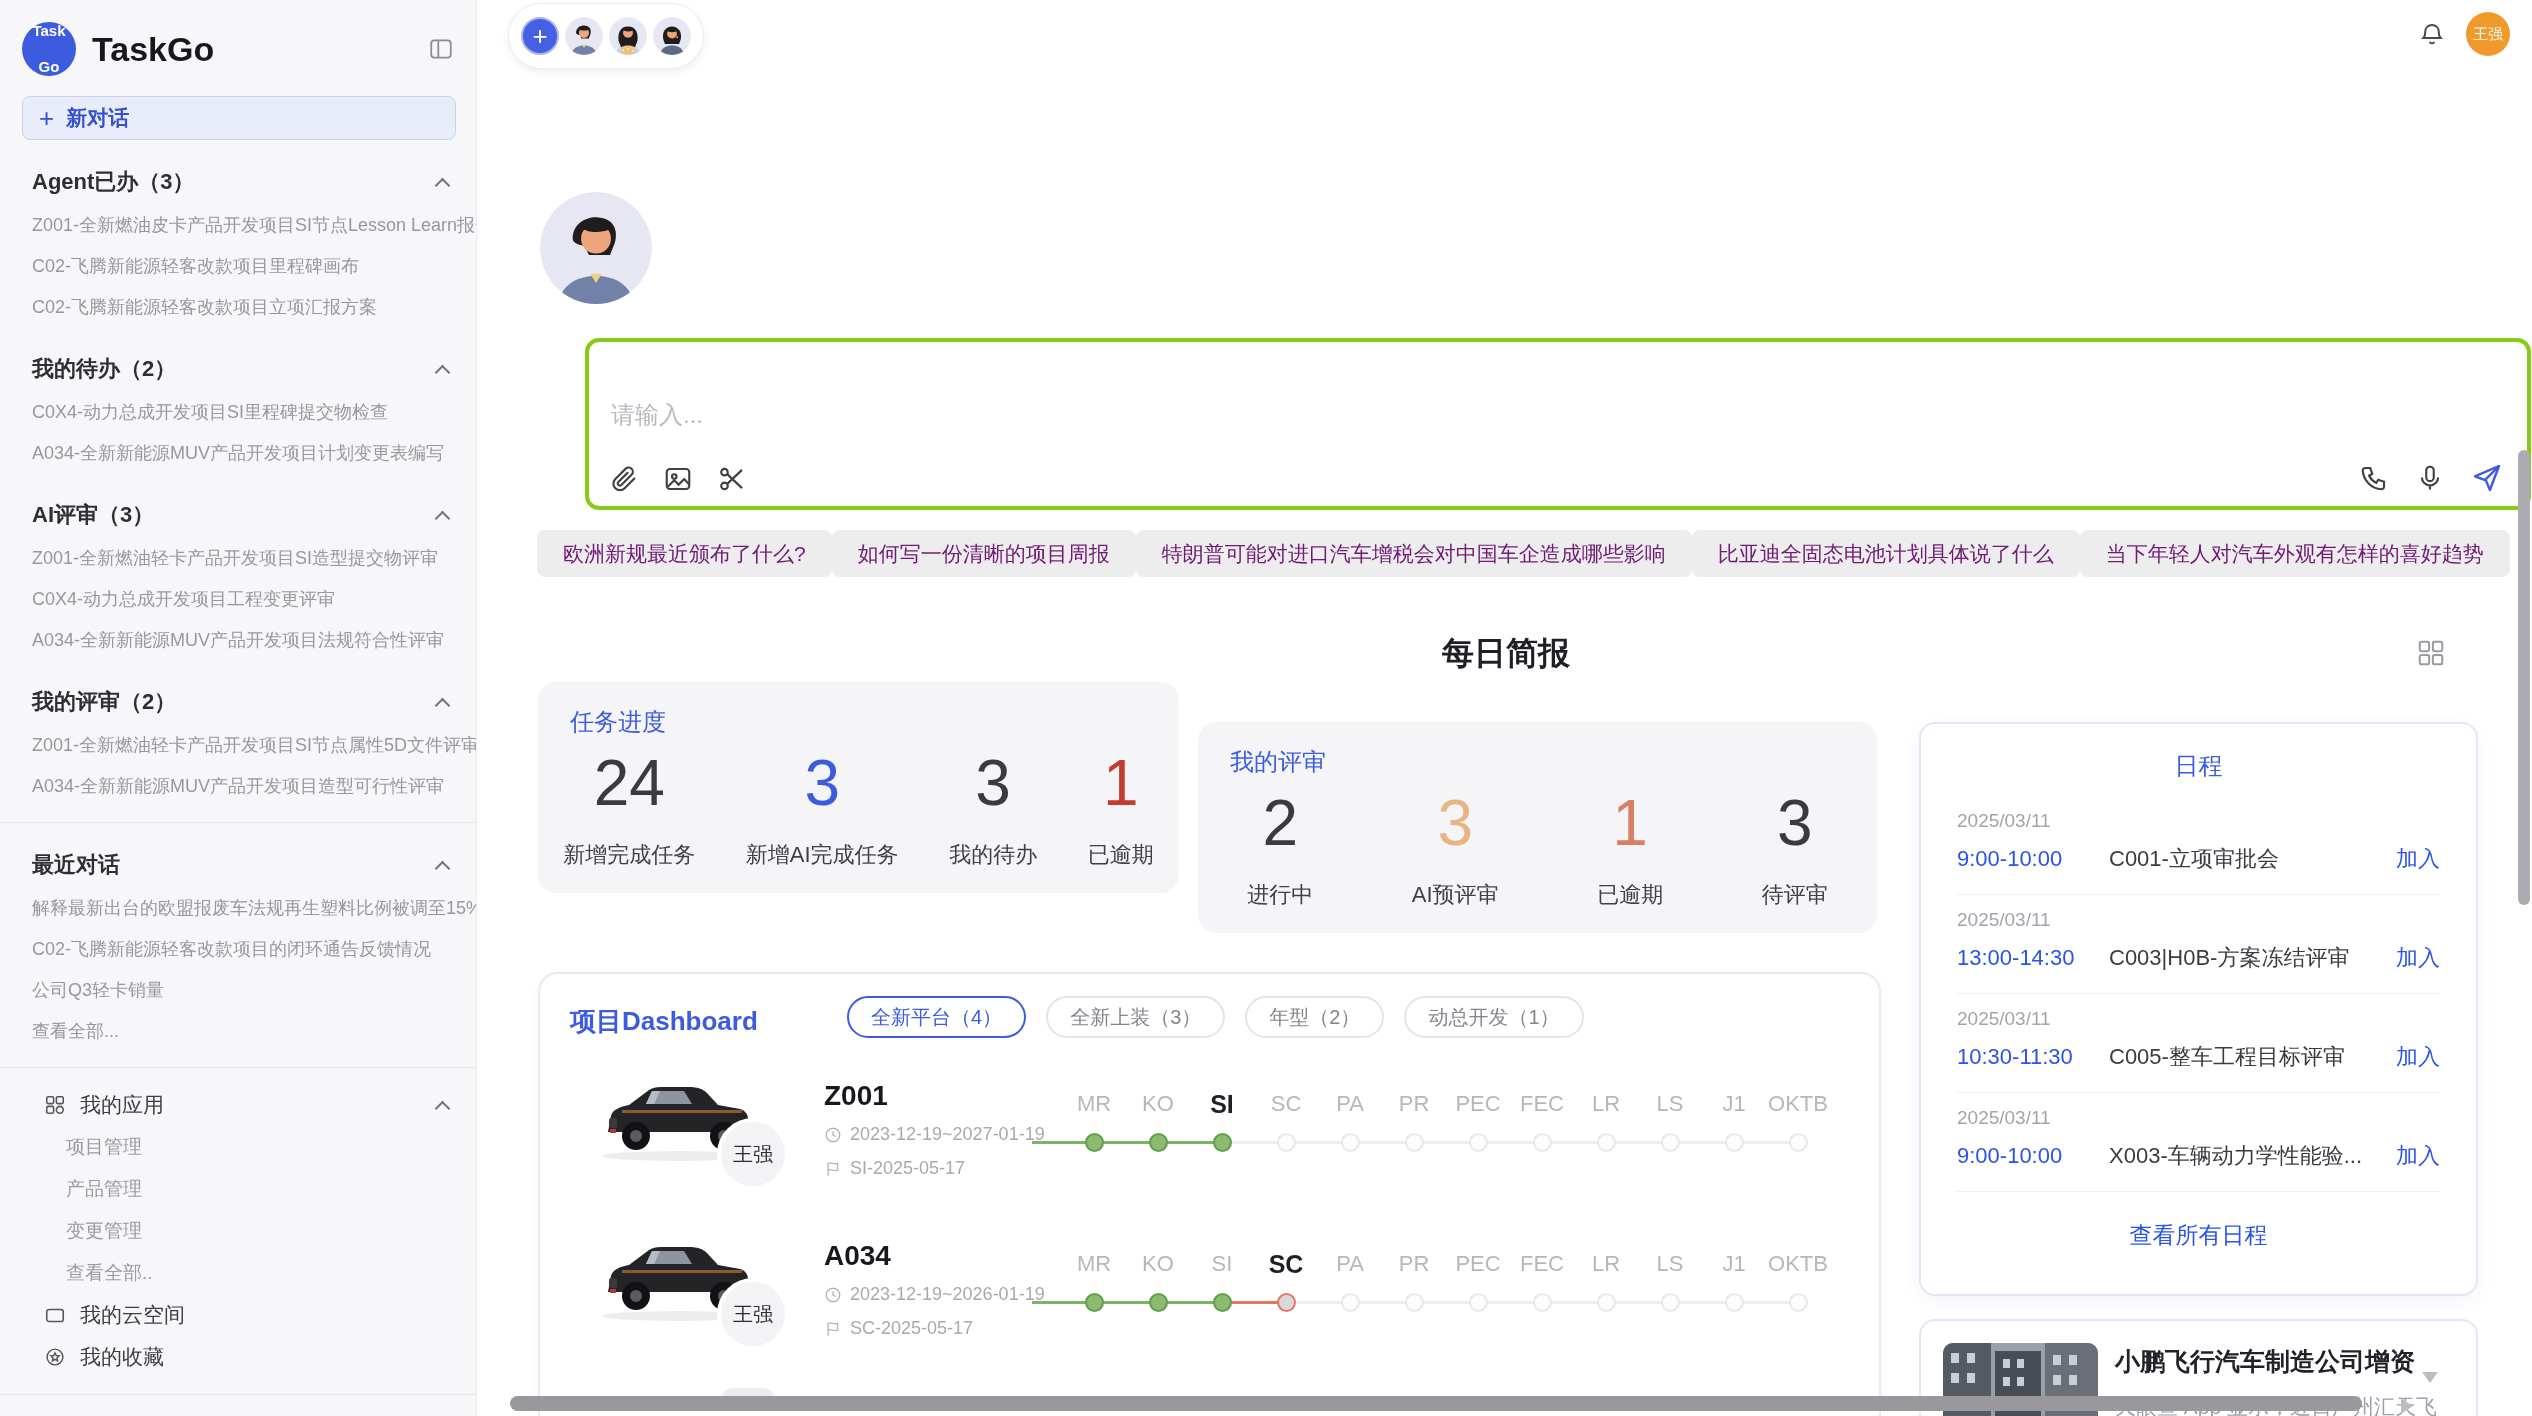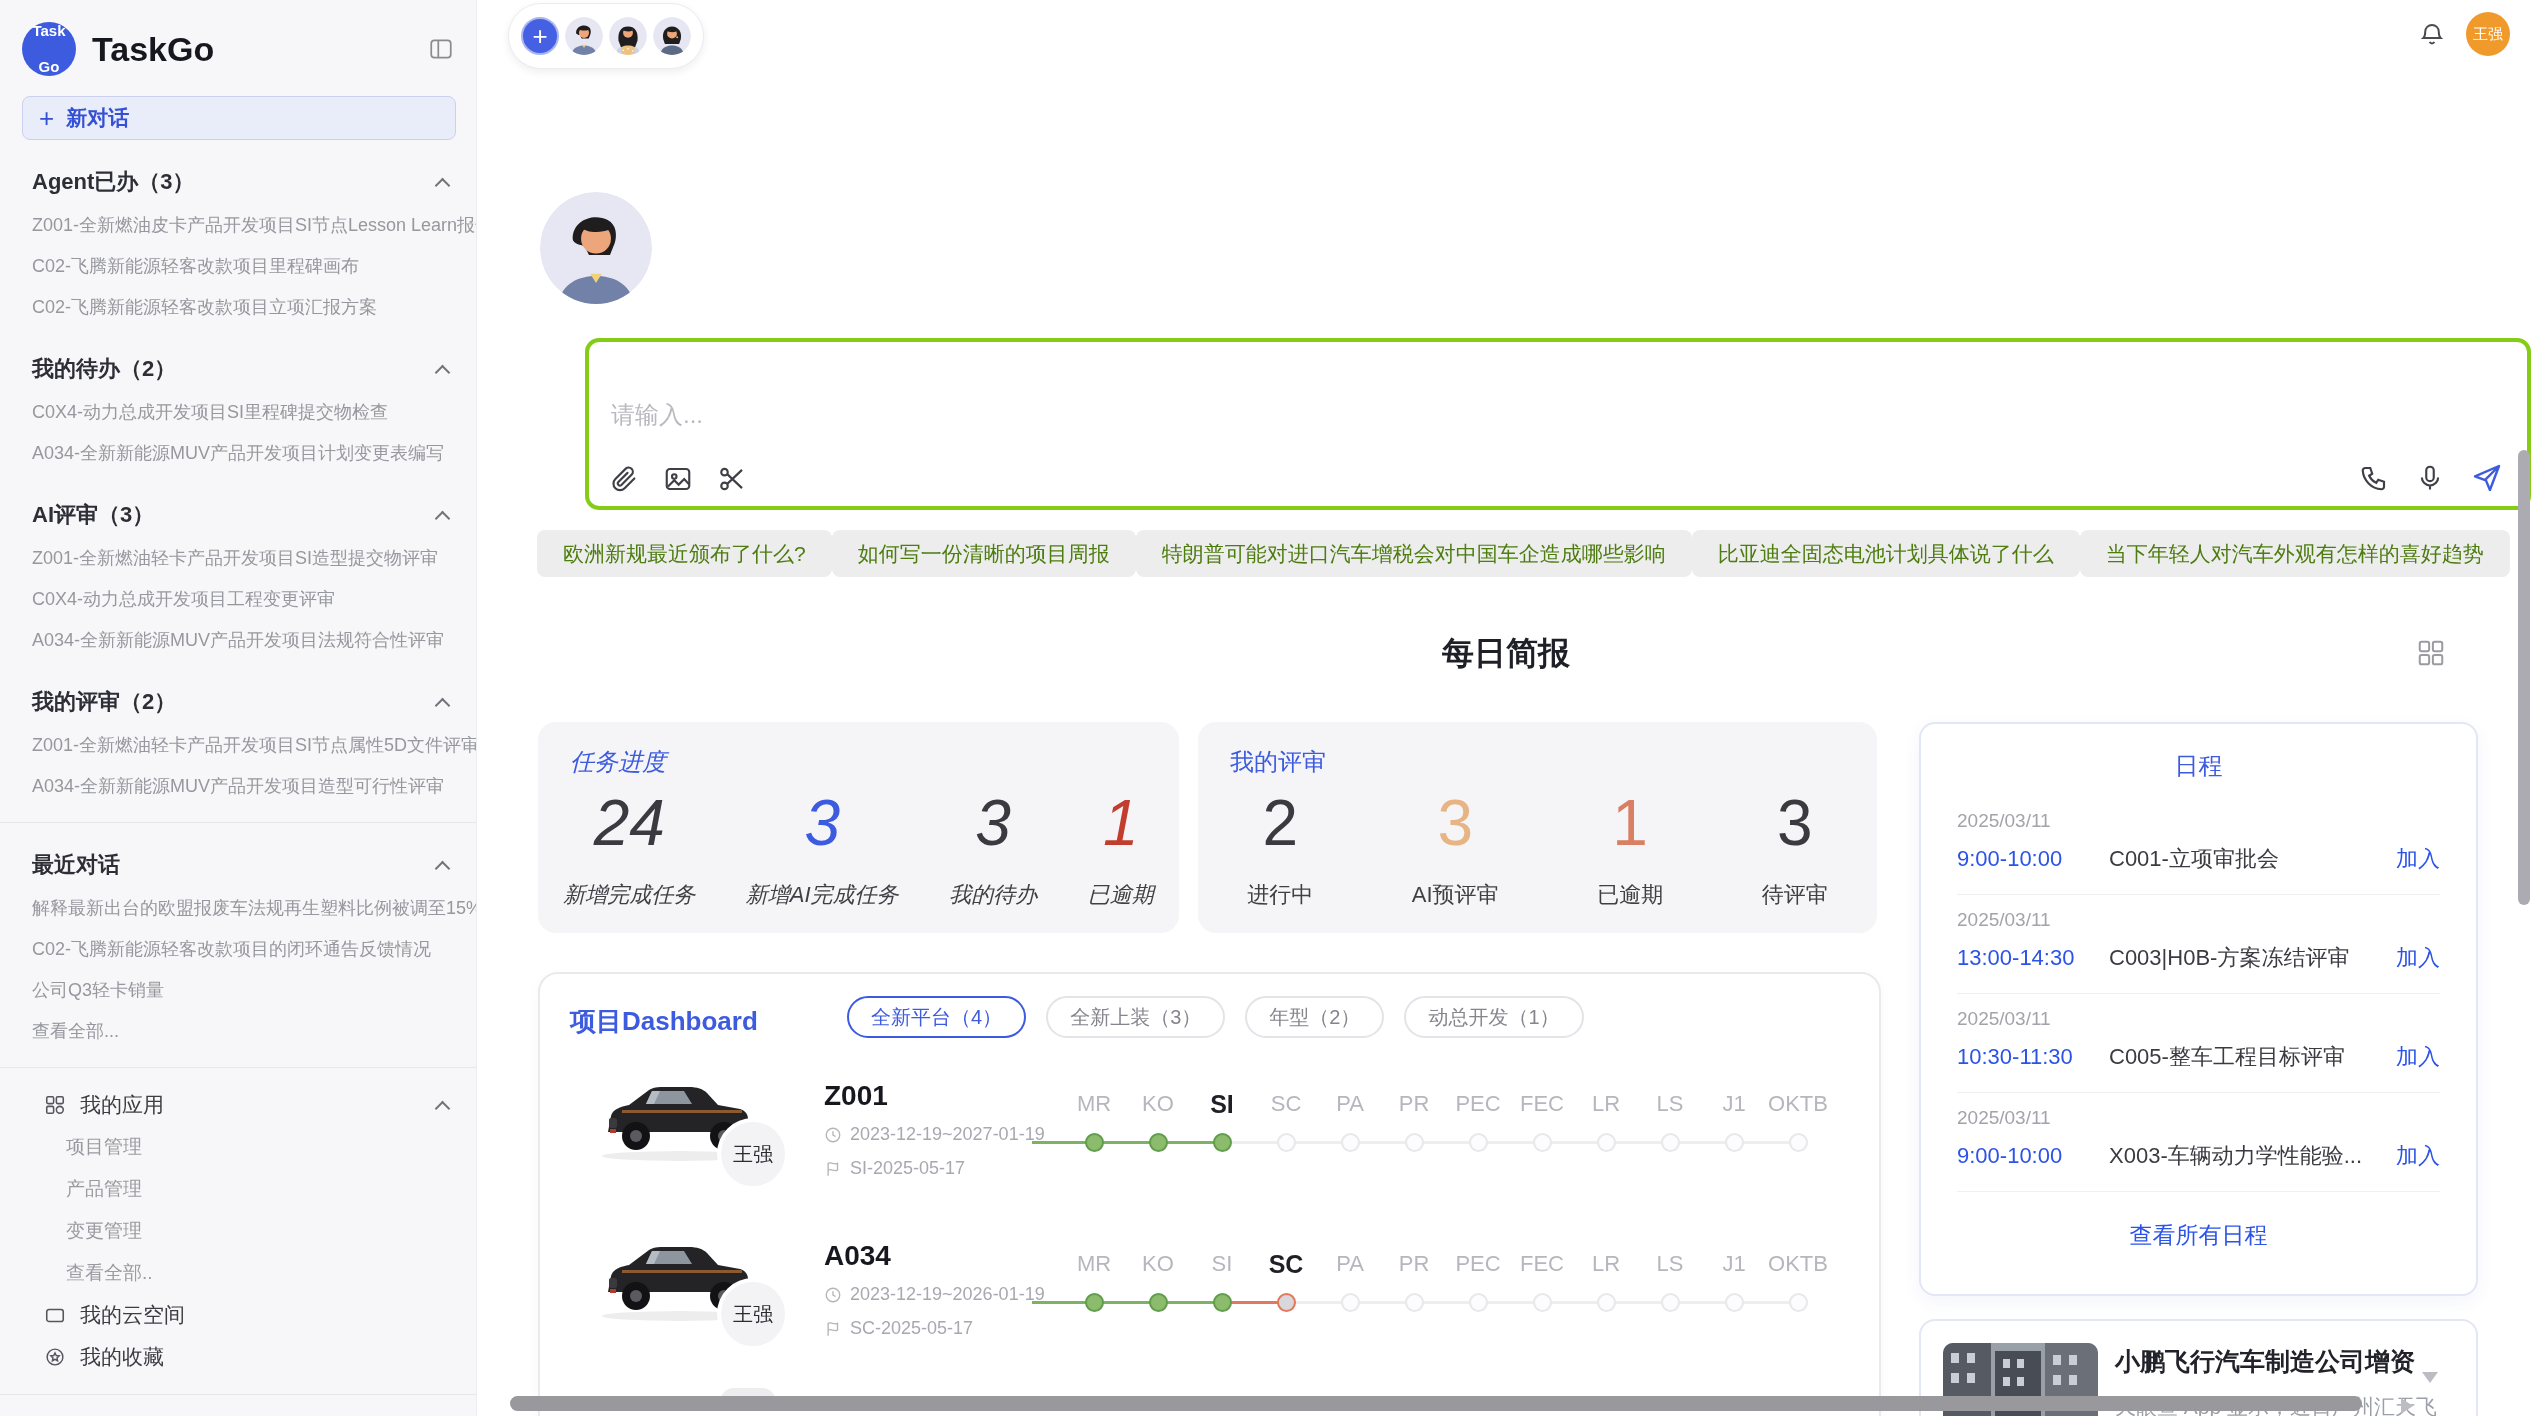--- a/index.html
+++ b/index.html
@@ -56,36 +56,36 @@
   .composer input{position:absolute;left:20px;top:58px;width:900px;border:none;outline:none;
                   font-size:24px;color:#3a3a40;background:transparent;font-family:inherit;}
   .composer input::placeholder{color:#b9b9c0;}
   .comp-left{position:absolute;left:20px;bottom:12px;display:flex;gap:24px;align-items:center;}
   .comp-right{position:absolute;right:24px;bottom:12px;display:flex;gap:26px;align-items:center;}
   .comp-left span,.comp-right span{cursor:pointer;display:flex;}
 
   
   .chips{left:61px;top:530px;width:1938px;display:flex;justify-content:space-between;}
   .chip{height:47px;display:flex;align-items:center;padding:0 26px;background:#ededee;border-radius:8px;
-        font-size:21px;color:#4d7c0f;white-space:nowrap;cursor:pointer;}
+        font-size:21px;color:#701a75;white-space:nowrap;cursor:pointer;}
 
   
   .briefing-title{left:61px;top:632px;width:1938px;text-align:center;font-size:32px;font-weight:700;color:#1f1f28;}
   .briefing-grid{left:1940px;top:638px;cursor:pointer;}
   .stat-card{background:#f5f5f7;border-radius:18px;}
   .stat-card .card-title{position:absolute;left:32px;top:24px;font-size:24px;color:#3d5bdf;}
   .stat-row{position:absolute;left:0;right:0;top:66px;display:flex;justify-content:space-around;}
   .stat{display:flex;flex-direction:column;align-items:center;}
   .stat .num{font-size:64px;font-weight:500;line-height:70px;color:#3a3a40;}
   .stat .lbl{margin-top:22px;font-size:22px;color:#3f3f46;}
   .num-blue{color:#3d5bdf !important;}
   .num-red{color:#c23d2e !important;}
   .num-tan{color:#e7b484 !important;}
   .num-salmon{color:#d97f63 !important;}
-  .card1{left:62px;top:722px;width:641px;height:211px;font-style:italic;}
+  .card1{left:62px;top:682px;width:641px;height:211px;}
   .card2{left:722px;top:722px;width:679px;height:211px;}
 
   
   .schedule{left:1443px;top:722px;width:555px;height:570px;background:#fff;border:2px solid #e3e6f4;
             border-radius:16px;box-shadow:0 6px 18px rgba(70,90,180,.06);}
   .sched-title{text-align:center;margin-top:26px;font-size:24px;color:#3d5bdf;}
   .sched-list{margin-top:14px;}
   .sched-entry{margin:0 36px;padding-top:14px;height:84px;border-bottom:1px solid #f0f0f3;}
   .sched-date{font-size:19px;color:#a3a3ab;}
   .sched-row{display:flex;align-items:center;margin-top:12px;}

